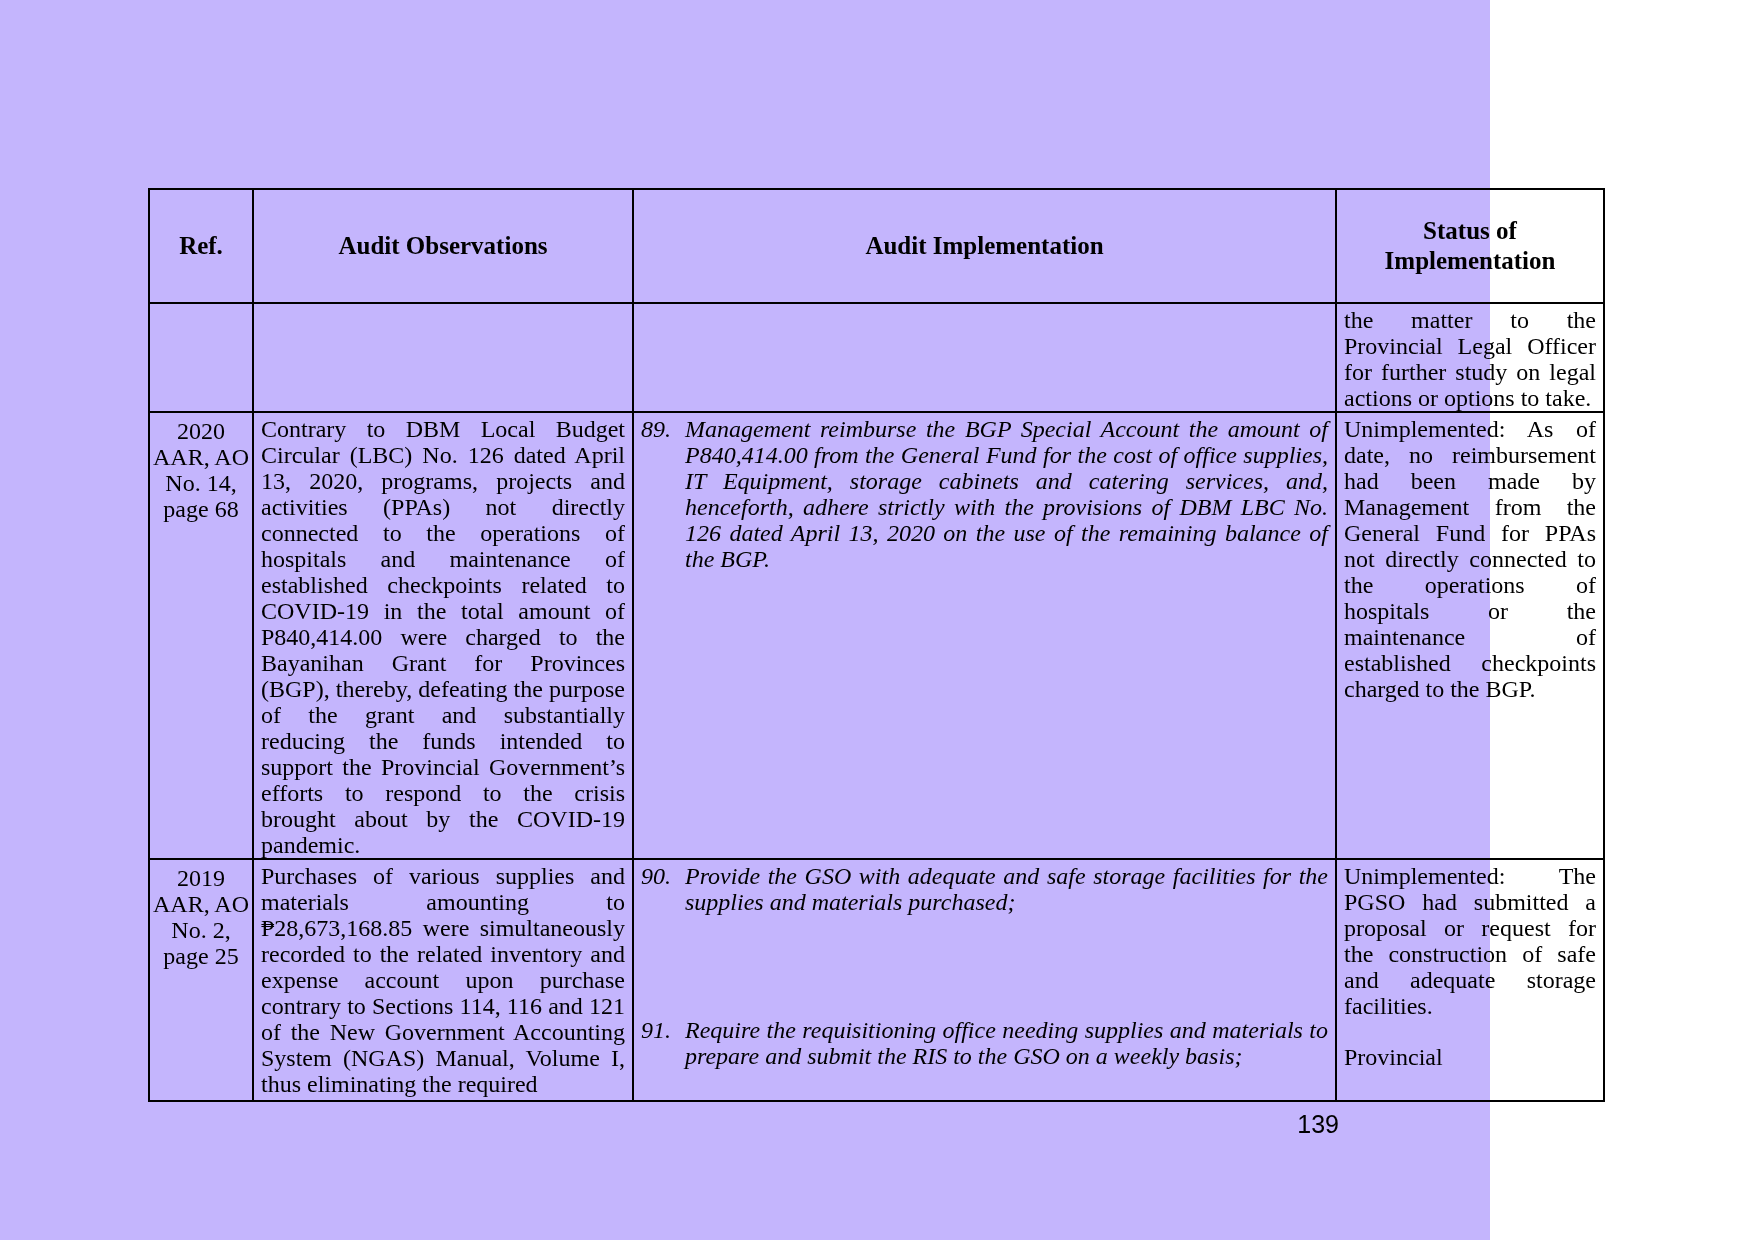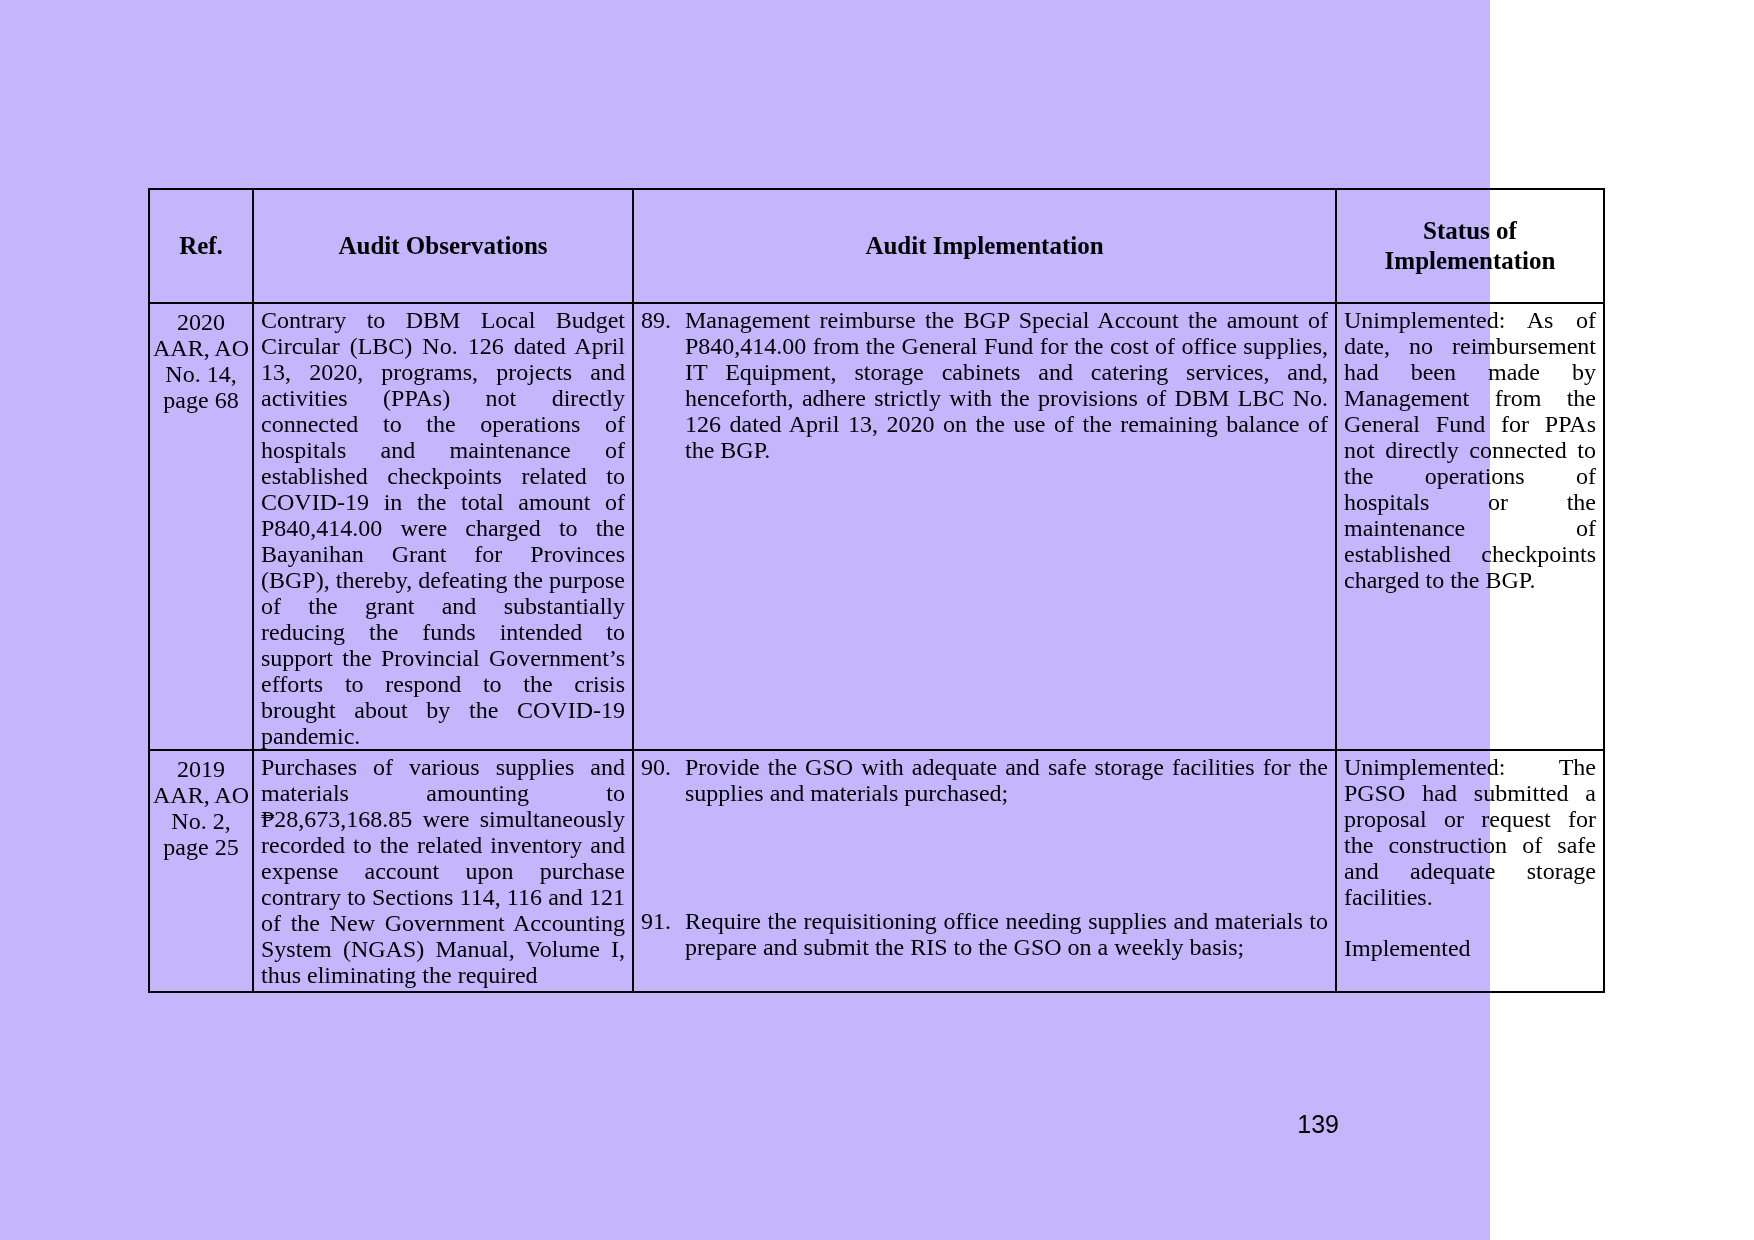--- a/index.html
+++ b/index.html
@@ -43,20 +43,21 @@
     text-align: center;
     padding: 5px 2px 0 2px;
     margin-top: 44px;
   }
   p.just { text-align: justify; }
   td.status-cell p.just { text-align: justify; }
 
   .rec-item {
     display: grid;
     grid-template-columns: 44px 1fr;
+    font-style: italic;
   }
   .rec-num  { text-align: left; }
   .rec-text { text-align: justify; }
   .rec-gap  { margin-top: 102px; }
 
   .status-impl { margin-top: 25px; text-align: left; }
 
   .page-number {
     position: absolute;
     top: 1110px;
@@ -83,20 +84,28 @@
     <thead>
       <tr class="header-row">
         <th>Ref.</th>
         <th>Audit Observations</th>
         <th>Audit Implementation</th>
         <th>Status of Implementation</th>
       </tr>
     </thead>
     <tbody>
 
+      <tr class="body-row-0">
+        <td class="ref-cell"></td>
+        <td class="obs-cell"></td>
+        <td class="rec-cell"></td>
+        <td class="status-cell">
+          <p class="just">the matter to the Provincial Legal Officer for further study on legal actions or options to take.</p>
+        </td>
+      </tr>
 
       <tr class="body-row-1">
         <td class="ref-cell">2020 AAR, AO No. 14, page 68</td>
         <td class="obs-cell">
           <p class="just">Contrary to DBM Local Budget Circular (LBC) No. 126 dated April 13, 2020, programs, projects and activities (PPAs) not directly connected to the operations of hospitals and maintenance of established checkpoints related to COVID-19 in the total amount of P840,414.00 were charged to the Bayanihan Grant for Provinces (BGP), thereby, defeating the purpose of the grant and substantially reducing the funds intended to support the Provincial Government’s efforts to respond to the crisis brought about by the COVID-19 pandemic.</p>
         </td>
         <td class="rec-cell">
           <div class="rec-item">
             <span class="rec-num">89.</span>
             <span class="rec-text">Management reimburse the BGP Special Account the amount of P840,414.00 from the General Fund for the cost of office supplies, IT Equipment, storage cabinets and catering services, and, henceforth, adhere strictly with the provisions of DBM LBC No. 126 dated April 13, 2020 on the use of the remaining balance of the BGP.</span>
@@ -117,21 +126,21 @@
             <span class="rec-num">90.</span>
             <span class="rec-text">Provide the GSO with adequate and safe storage facilities for the supplies and materials purchased;</span>
           </div>
           <div class="rec-item rec-gap">
             <span class="rec-num">91.</span>
             <span class="rec-text">Require the requisitioning office needing supplies and materials to prepare and submit the RIS to the GSO on a weekly basis;</span>
           </div>
         </td>
         <td class="status-cell">
           <p class="just">Unimplemented: The PGSO had submitted a proposal or request for the construction of safe and adequate storage facilities.</p>
-          <p class="status-impl">Implemented</p>
+          <p class="status-impl">Provincial</p>
         </td>
       </tr>
 
     </tbody>
   </table>
 
   <div class="page-number">139</div>
 
 </div>
 

